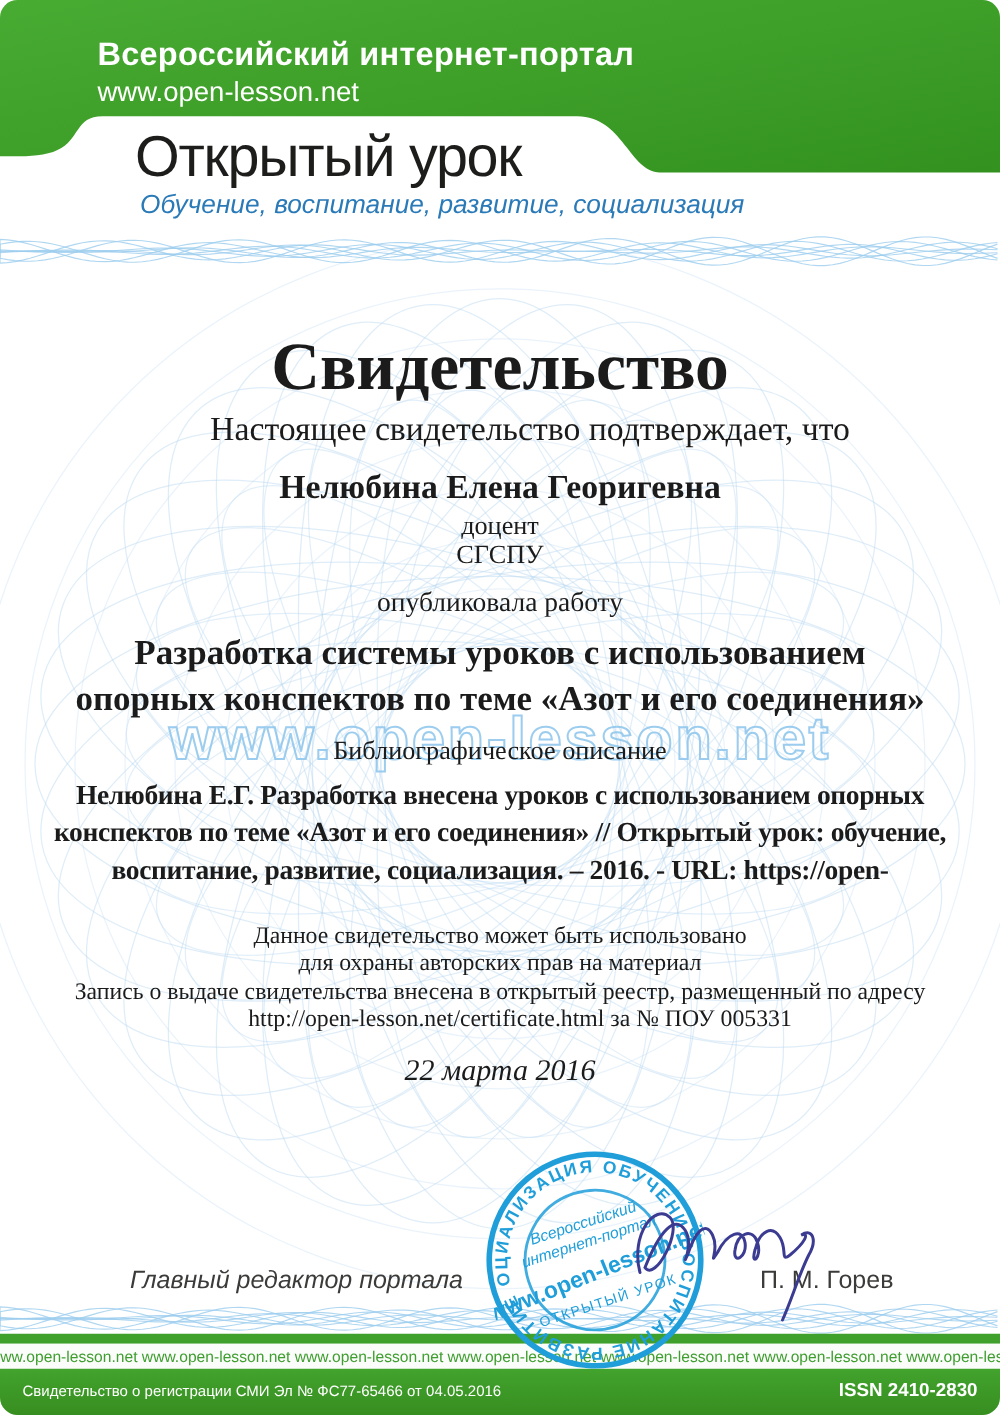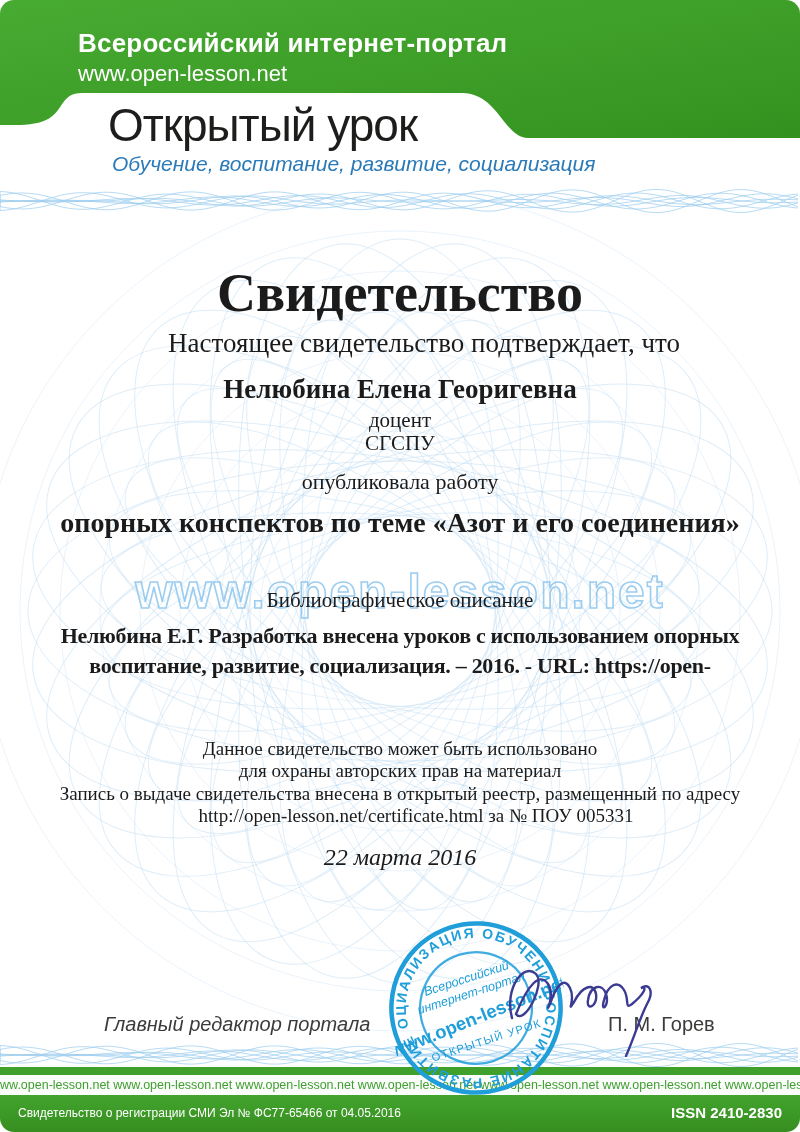--- a/index.html
+++ b/index.html
@@ -149,27 +149,29 @@
 
   <div>
     <div class="ctr serif cert-title z2">Свидетельство</div>
     <div class="ctr serif confirm z2">Настоящее свидетельство подтверждает, что</div>
     <div class="ctr serif rec-name z2">Нелюбина Елена Георигевна</div>
     <div class="ctr serif rec-pos z2">доцент</div>
     <div class="ctr serif rec-org z2">СГСПУ</div>
     <div class="ctr serif action z2">опубликовала работу</div>
 
     <div class="ctr serif work z2">
+      <div>Разработка системы уроков с использованием</div>
       <div>опорных конспектов по теме «Азот и его соединения»</div>
     </div>
 
     <div class="ctr serif bib-head z2">Библиографическое описание</div>
 
     <div class="ctr serif bib-text z2">
       <div>Нелюбина Е.Г. Разработка внесена уроков с использованием опорных</div>
+      <div>конспектов по теме «Азот и его соединения» // Открытый урок: обучение,</div>
       <div>воспитание, развитие, социализация. – 2016. - URL: https://open-</div>
     </div>
 
     <div class="ctr serif small-line u1 z2">Данное свидетельство может быть использовано</div>
     <div class="ctr serif small-line u2 z2">для охраны авторских прав на материал</div>
     <div class="ctr serif small-line r1 z2">Запись о выдаче свидетельства внесена в открытый реестр, размещенный по адресу</div>
     <div class="ctr serif small-line r2 z2">http://open-lesson.net/certificate.html за № ПОУ 005331</div>
     <div class="ctr serif date z2">22 марта 2016</div>
   </div>
 

